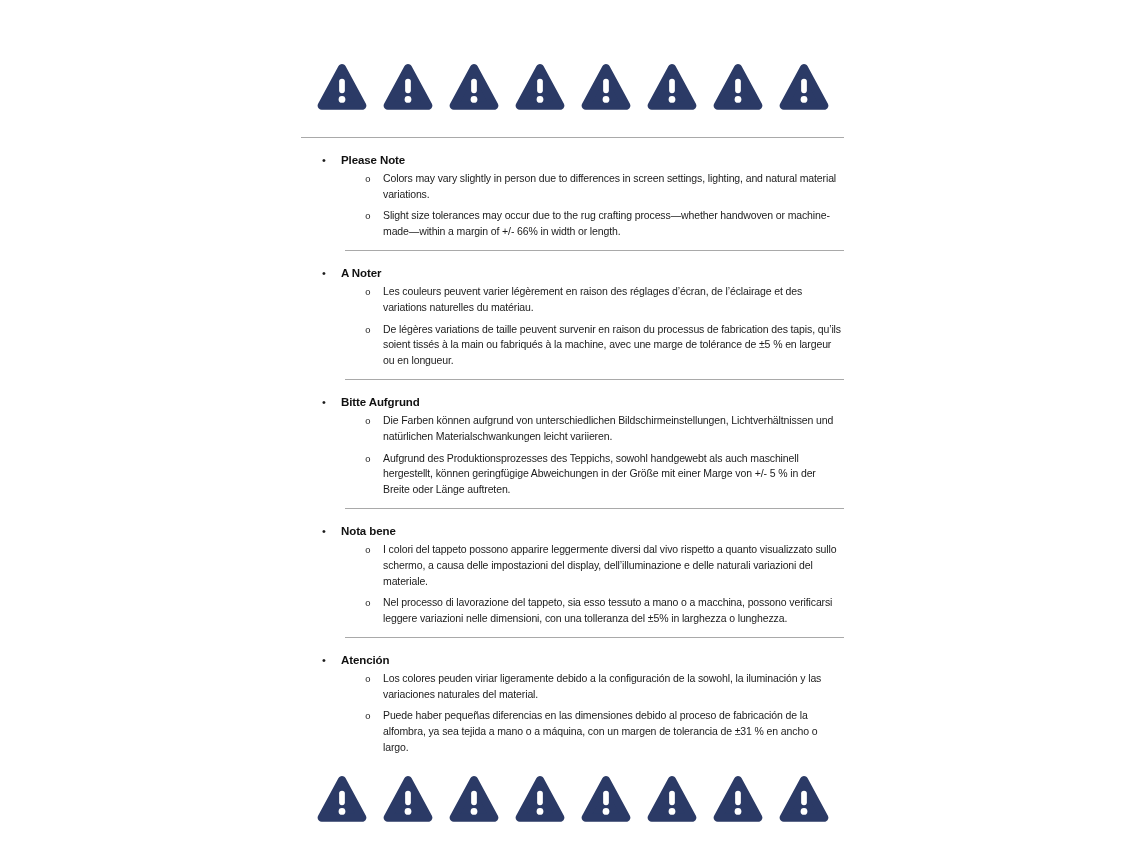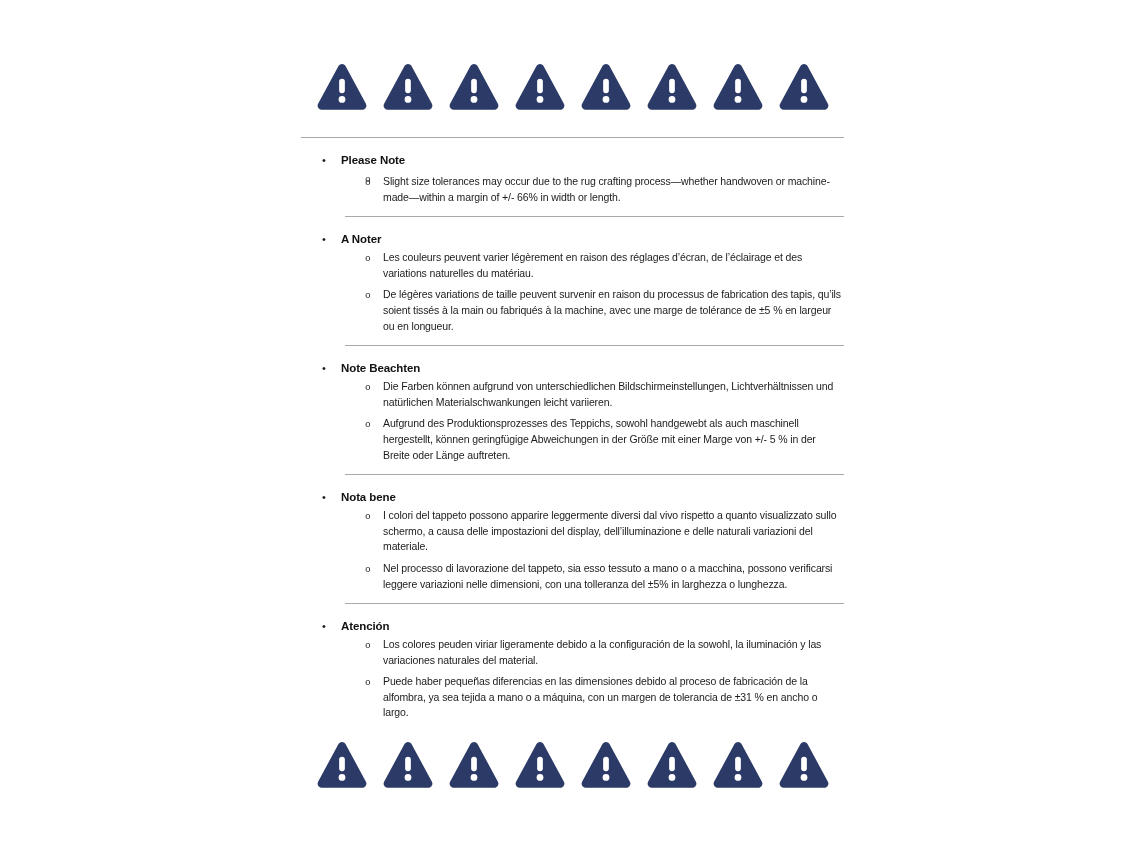--- a/index.html
+++ b/index.html
@@ -134,20 +134,21 @@
 
     <hr class="divider full">
 
     <div class="section">
       <div class="heading-row">
         <span class="bullet">•</span>
         <h3>Please Note</h3>
       </div>
       <div class="item">
         <span class="marker">o</span>
+        <p>Colors may vary slightly in person due to differences in screen settings, lighting, and natural material variations.</p>
       </div>
       <div class="item">
         <span class="marker">o</span>
         <p>Slight size tolerances may occur due to the rug crafting process—whether handwoven or machine-made—within a margin of +/- 66% in width or length.</p>
       </div>
     </div>
 
     <hr class="divider indented">
 
     <div class="section">
@@ -163,21 +164,21 @@
         <span class="marker">o</span>
         <p>De légères variations de taille peuvent survenir en raison du processus de fabrication des tapis, qu’ils soient tissés à la main ou fabriqués à la machine, avec une marge de tolérance de ±5 % en largeur ou en longueur.</p>
       </div>
     </div>
 
     <hr class="divider indented">
 
     <div class="section">
       <div class="heading-row">
         <span class="bullet">•</span>
-        <h3>Note Beachten</h3>
+        <h3>Bitte Aufgrund</h3>
       </div>
       <div class="item">
         <span class="marker">o</span>
         <p>Die Farben können aufgrund von unterschiedlichen Bildschirmeinstellungen, Lichtverhältnissen und natürlichen Materialschwankungen leicht variieren.</p>
       </div>
       <div class="item">
         <span class="marker">o</span>
         <p>Aufgrund des Produktionsprozesses des Teppichs, sowohl handgewebt als auch maschinell hergestellt, können geringfügige Abweichungen in der Größe mit einer Marge von +/- 5 % in der Breite oder Länge auftreten.</p>
       </div>
     </div>

